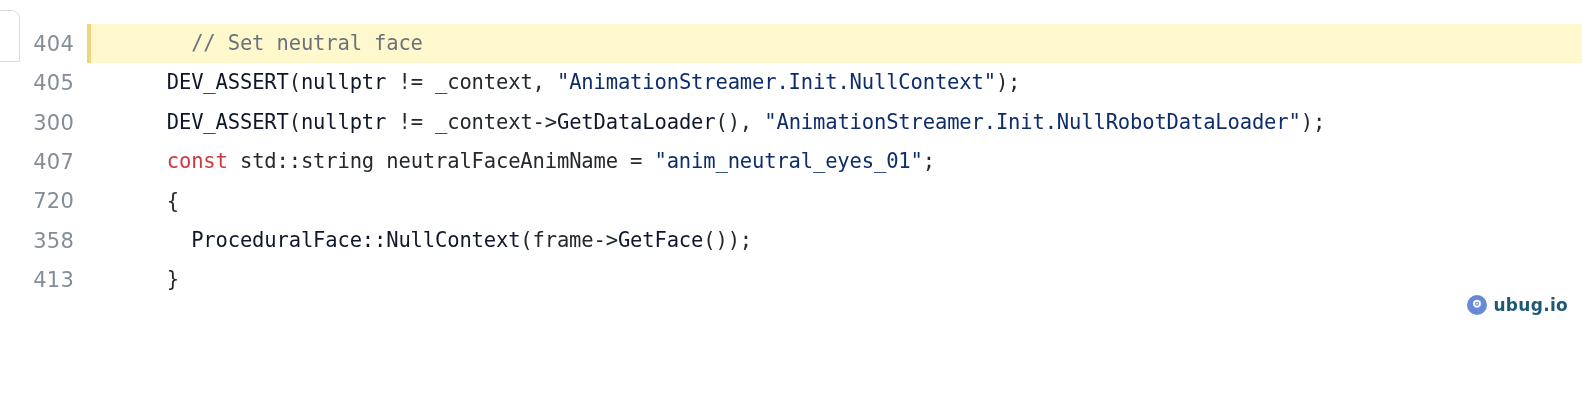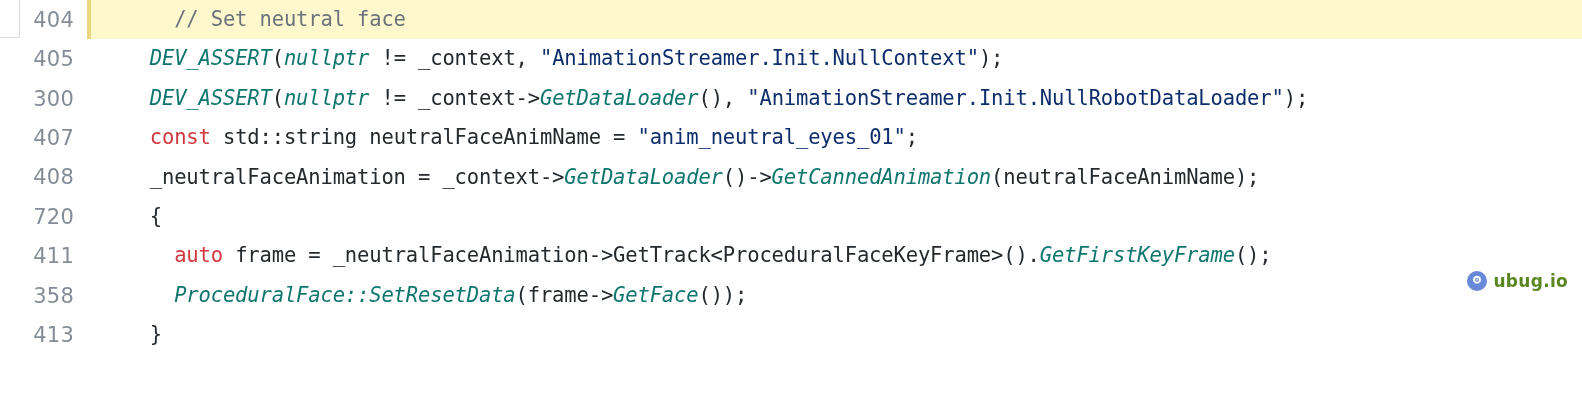--- a/index.html
+++ b/index.html
@@ -12,20 +12,21 @@
     height: 412px;
     overflow: hidden;
     font-family: "DejaVu Sans Mono", monospace;
   }
 
   #code-viewer {
     position: relative;
     width: 1582px;
     height: 300px;
     background: #ffffff;
+    margin-top: 24px;
   }
 
   
   .panel-edge {
     position: absolute;
     left: -16px;
     top: -14px;
     width: 34px;
     height: 50px;
     border: 1.6px solid #d9dde1;
@@ -54,42 +55,42 @@
     font-family: "DejaVu Sans", sans-serif;
     font-size: 21px;
     font-weight: 400;
     vertical-align: middle;
     user-select: none;
     white-space: nowrap;
     letter-spacing: 0.2px;
   }
 
   .code {
-    padding: 0 0 0 0;
+    padding: 0 0 0 17px;
     vertical-align: middle;
     font-family: "DejaVu Sans Mono", monospace;
     font-size: 20.5px;
     line-height: 39.4px;
     color: #24292e;
     white-space: pre;
     letter-spacing: -0.15px;
   }
 
   .code-inner { padding-left: 14px; }
 
   
   .row-highlight .code {
     background: #fff8cd;
     box-shadow: inset 4px 0 0 0 #ecd77f;
   }
 
   
   .t-comment  { color: #6a737d; }
   .t-keyword  { color: #d1373f; }
-  .t-func     { color: #0f766e; font-style: italic; }
+  .t-func     { color: #0f172a; }
   .t-string   { color: #0d2d6b; }
   .t-plain    { color: #24292e; }
 
   
   .watermark {
     position: absolute;
     right: 14px;
     bottom: 9px;
     display: flex;
     align-items: center;
@@ -104,21 +105,21 @@
     background: #5b7fd4;
     display: flex;
     align-items: center;
     justify-content: center;
   }
   .wm-icon svg { display: block; }
   .wm-text {
     font-family: "DejaVu Sans", sans-serif;
     font-size: 17px;
     font-weight: 700;
-    color: #4d7c0f;
+    color: #0c4a6e;
     letter-spacing: 0.3px;
   }
 </style>
 </head>
 <body>
 
 <div id="code-viewer">
 
   <div class="panel-edge"></div>
 
@@ -134,34 +135,26 @@
         </tr>
         <tr class="code-row">
           <td class="ln">300</td>
           <td class="code"><span class="code-inner"><span class="t-plain">    </span><span class="t-func">DEV_ASSERT</span><span class="t-plain">(</span><span class="t-func">nullptr</span><span class="t-plain"> != _context-&gt;</span><span class="t-func">GetDataLoader</span><span class="t-plain">(), </span><span class="t-string">"AnimationStreamer.Init.NullRobotDataLoader"</span><span class="t-plain">);</span></span></td>
         </tr>
         <tr class="code-row">
           <td class="ln">407</td>
           <td class="code"><span class="code-inner"><span class="t-plain">    </span><span class="t-keyword">const</span><span class="t-plain"> std::string neutralFaceAnimName = </span><span class="t-string">"anim_neutral_eyes_01"</span><span class="t-plain">;</span></span></td>
         </tr>
         <tr class="code-row">
-          <td class="ln">408</td>
-          <td class="code"><span class="code-inner"><span class="t-plain">    _neutralFaceAnimation = _context-&gt;</span><span class="t-func">GetDataLoader</span><span class="t-plain">()-&gt;</span><span class="t-func">GetCannedAnimation</span><span class="t-plain">(neutralFaceAnimName);</span></span></td>
-        </tr>
-        <tr class="code-row">
           <td class="ln">720</td>
           <td class="code"><span class="code-inner"><span class="t-plain">    {</span></span></td>
         </tr>
         <tr class="code-row">
-          <td class="ln">411</td>
-          <td class="code"><span class="code-inner"><span class="t-plain">      </span><span class="t-keyword">auto</span><span class="t-plain"> frame = _neutralFaceAnimation-&gt;GetTrack&lt;ProceduralFaceKeyFrame&gt;().</span><span class="t-func">GetFirstKeyFrame</span><span class="t-plain">();</span></span></td>
-        </tr>
-        <tr class="code-row">
           <td class="ln">358</td>
-          <td class="code"><span class="code-inner"><span class="t-plain">      </span><span class="t-func">ProceduralFace::SetResetData</span><span class="t-plain">(frame-&gt;</span><span class="t-func">GetFace</span><span class="t-plain">());</span></span></td>
+          <td class="code"><span class="code-inner"><span class="t-plain">      </span><span class="t-func">ProceduralFace::NullContext</span><span class="t-plain">(frame-&gt;</span><span class="t-func">GetFace</span><span class="t-plain">());</span></span></td>
         </tr>
         <tr class="code-row">
           <td class="ln">413</td>
           <td class="code"><span class="code-inner"><span class="t-plain">    }</span></span></td>
         </tr>
       </tbody>
   </table>
 
   <div class="watermark">
     <span class="wm-icon">

